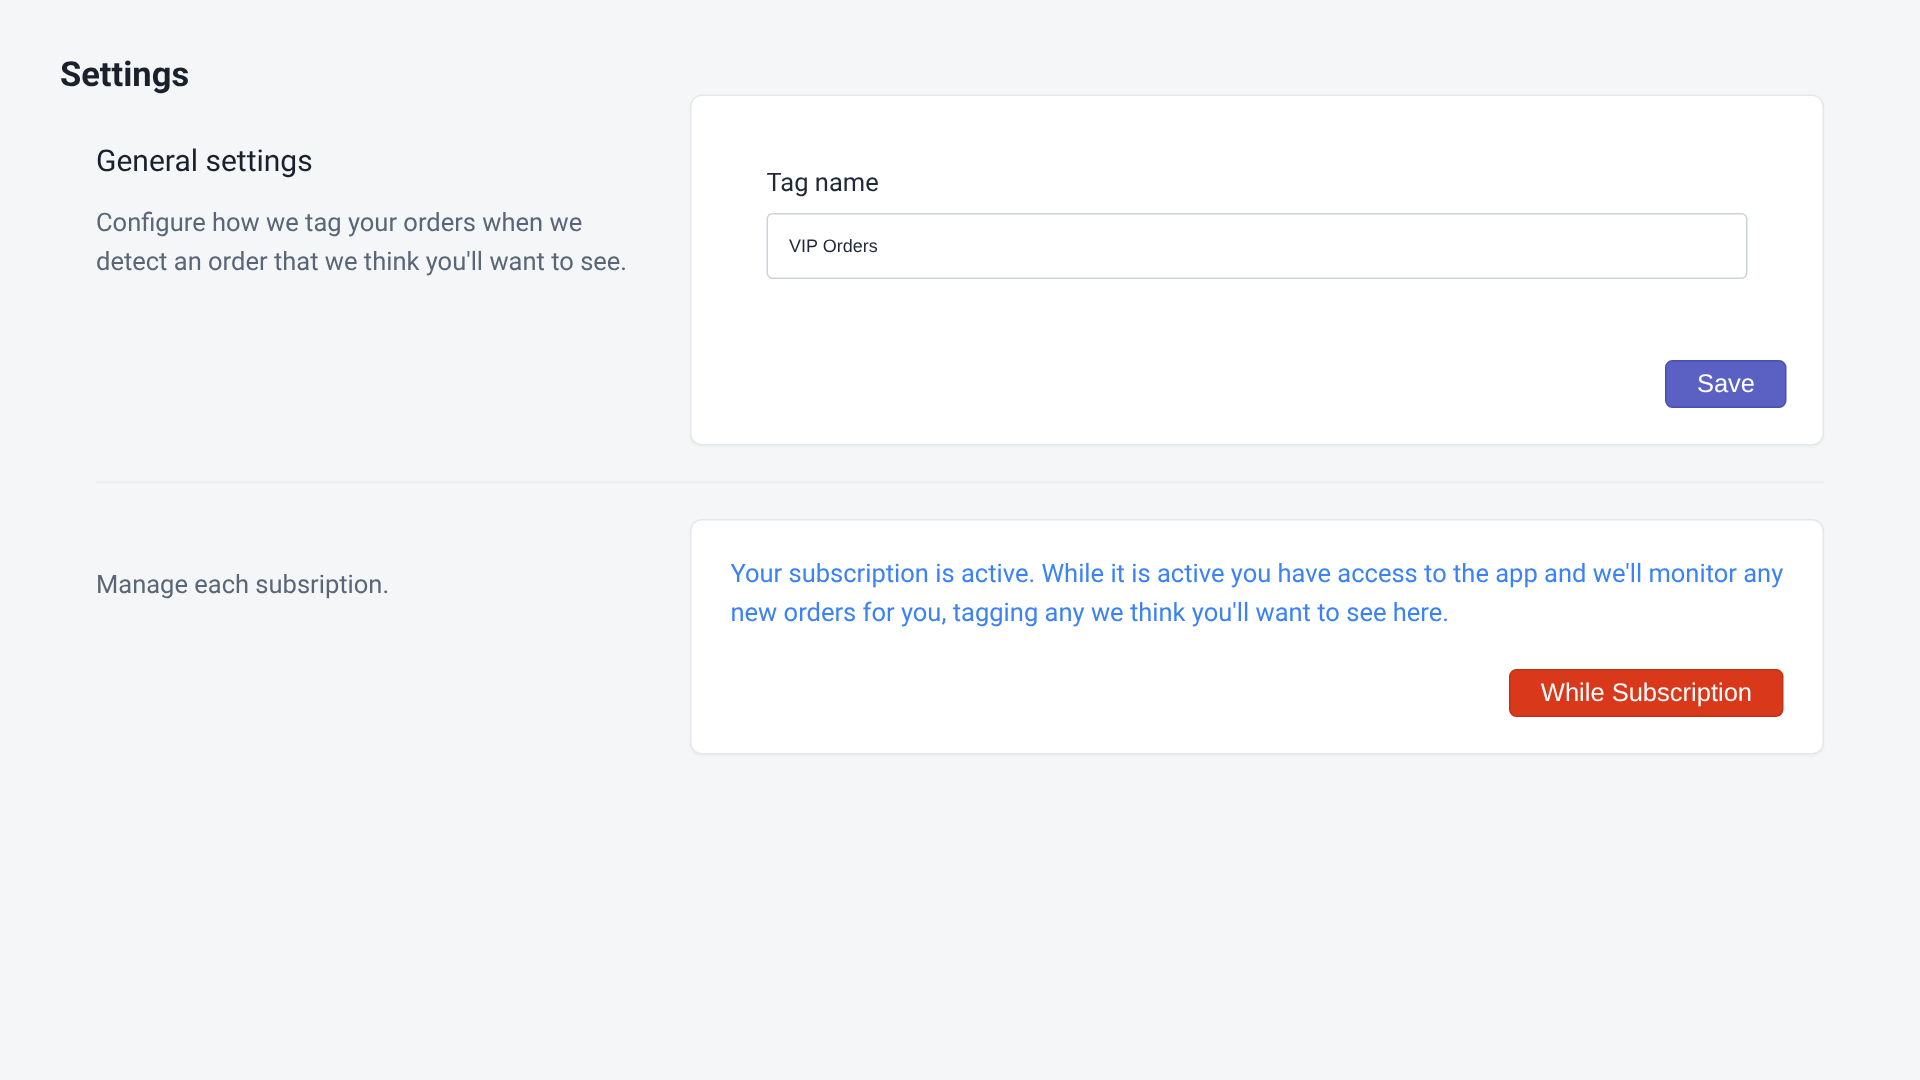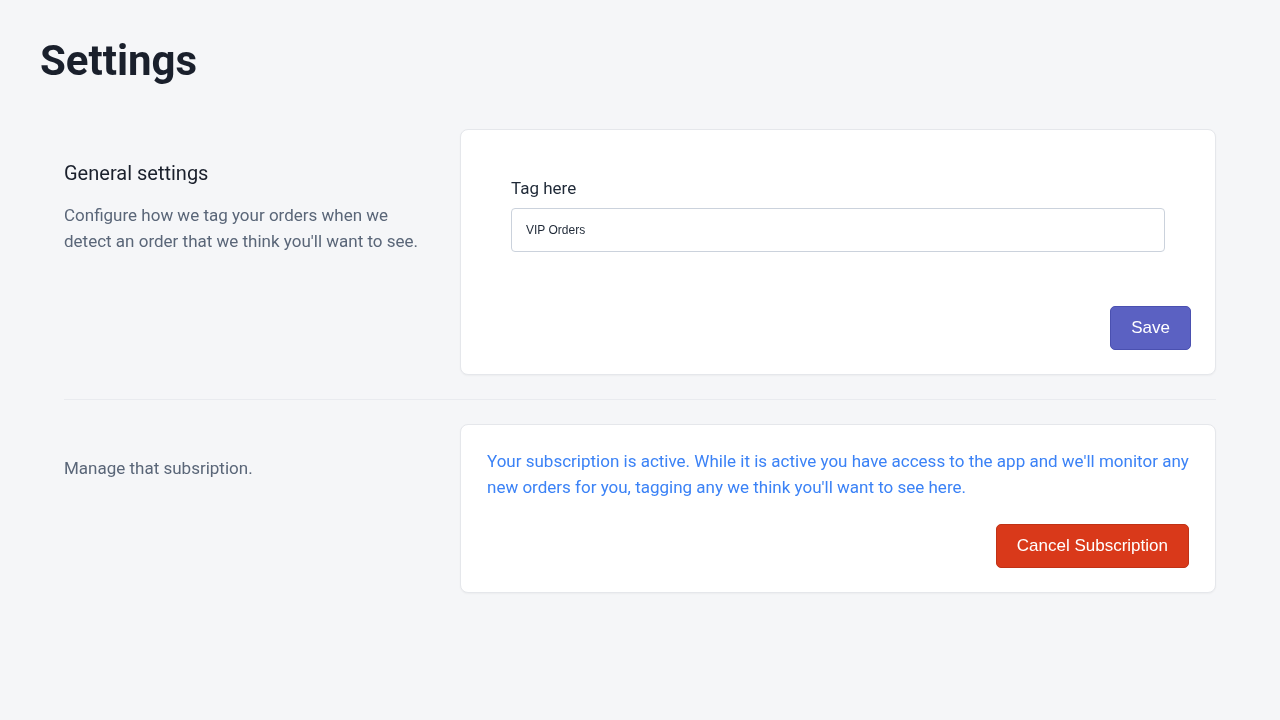--- a/index.html
+++ b/index.html
@@ -8,24 +8,23 @@
     background: #f5f6f8;
     color: #1f2937;
     width: 1280px;
     height: 720px;
     overflow: hidden;
   }
   .page {
     padding: 36px 40px 0 40px;
   }
   .page-title {
-    font-size: 42px;
+    font-size: 23px;
     font-weight: 700;
     color: #1a202c;
-    margin-bottom: 44px;
   }
   .section-row {
     display: flex;
     align-items: flex-start;
     gap: 0;
     margin: 0 24px;
   }
   .section-meta {
     width: 396px;
     padding-right: 40px;
@@ -77,21 +76,21 @@
   .card-actions {
     padding: 0 24px 24px 24px;
     display: flex;
     justify-content: flex-end;
     margin-top: 30px;
   }
   .btn {
     display: inline-flex;
     align-items: center;
     justify-content: center;
-    height: 44px;
+    height: 32px;
     padding: 0 20px;
     font-size: 17px;
     font-weight: 400;
     border-radius: 5px;
     border: 1px solid transparent;
     cursor: pointer;
   }
   .btn-primary {
     background: #5b61c2;
     color: #ffffff;
@@ -127,37 +126,37 @@
 <div class="page">
   <h1 class="page-title">Settings</h1>
 
   <div class="section-row">
     <div class="section-meta">
       <h2>General settings</h2>
       <p>Configure how we tag your orders when we detect an order that we think you'll want to see.</p>
     </div>
     <div class="card">
       <div class="card-body">
-        <label class="field-label">Tag here</label>
+        <label class="field-label">Tag name</label>
         <input class="text-input" type="text" value="VIP Orders" style="">
       </div>
       <div class="card-actions">
         <button class="btn btn-primary">Save</button>
       </div>
     </div>
   </div>
 
   <div class="divider"></div>
 
   <div class="section-row">
     <div class="section-meta">
-      <p>Manage that subsription.</p>
+      <p>Manage each subsription.</p>
     </div>
     <div class="card">
       <div class="sub-card-body">
         <div class="sub-text">Your subscription is active. While it is active you have access to the app and we'll monitor any new orders for you, tagging any we think you'll want to see here.</div>
         <div class="sub-actions">
-          <button class="btn btn-danger">Cancel Subscription</button>
+          <button class="btn btn-danger">While Subscription</button>
         </div>
       </div>
     </div>
   </div>
 </div>
 
 </body></html>

